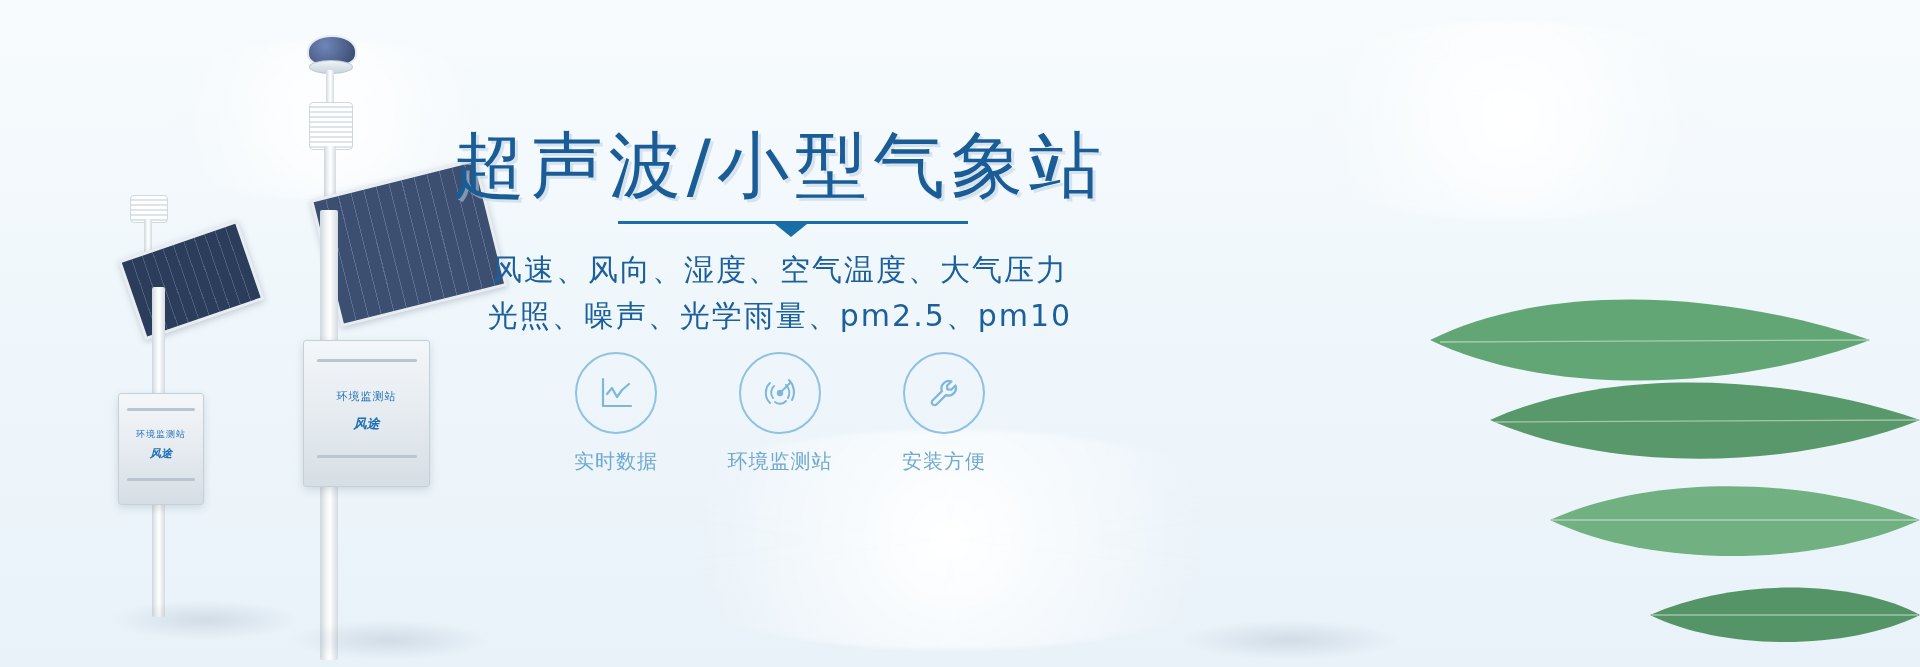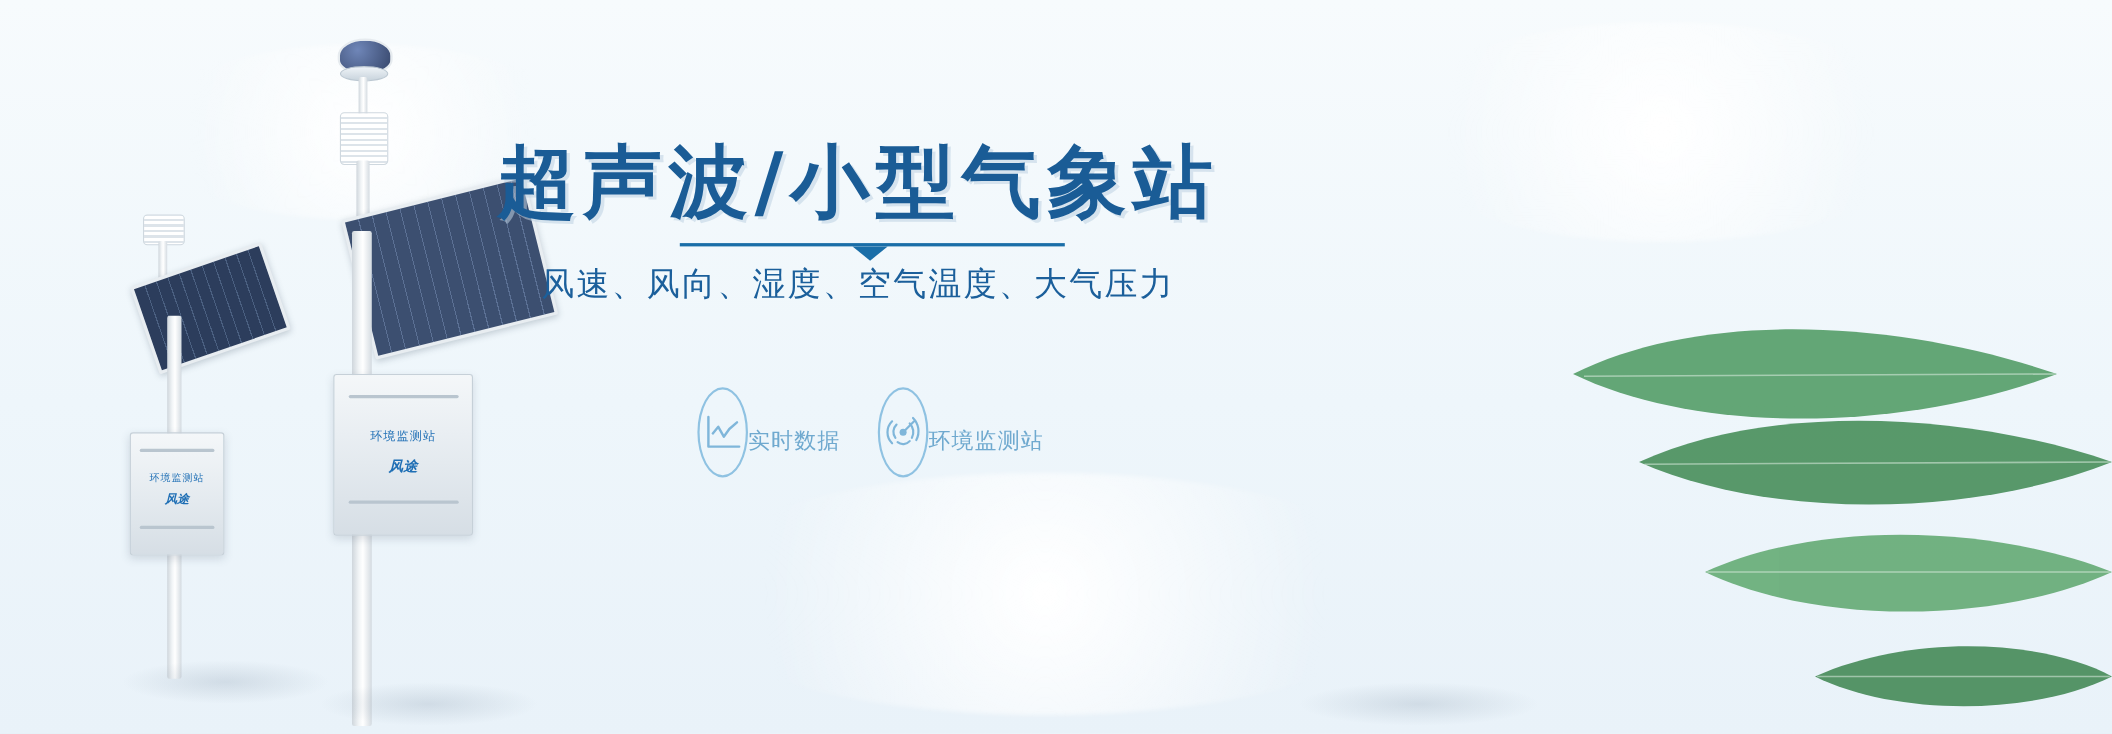--- a/index.html
+++ b/index.html
@@ -30,21 +30,21 @@
   .leaf{position:absolute;pointer-events:none;}
 
   
   .content{
     position:absolute;left:0;top:0;width:1920px;height:667px;
   }
   .title{
     position:absolute;left:430px;top:118px;width:700px;
     text-align:center;
     font-family:"DejaVu Sans","Liberation Sans",sans-serif;
-    font-size:72px;font-weight:700;letter-spacing:6px;
+    font-size:72px;font-weight:400;letter-spacing:6px;
     color:#1a5c96;
     text-shadow:3px 3px 0 rgba(190,210,225,.55);
     white-space:nowrap;
   }
   .divider{
     position:absolute;left:618px;top:221px;width:350px;height:3px;
     background:#1a6ea8;
   }
   .divider-tri{
     position:absolute;left:775px;top:224px;
@@ -52,30 +52,30 @@
     border-left:16px solid transparent;
     border-right:16px solid transparent;
     border-top:13px solid #1a6ea8;
   }
   .sub{
     position:absolute;left:430px;width:700px;text-align:center;
     font-family:"DejaVu Sans","Liberation Sans",sans-serif;
     font-size:30px;font-weight:400;letter-spacing:2px;
     color:#1b5f9b;white-space:nowrap;
   }
-  .sub1{top:238px;}
+  .sub1{top:250px;}
   .sub2{top:296px;}
 
   .features{
     position:absolute;left:430px;top:352px;width:700px;
     display:flex;justify-content:center;align-items:flex-start;
     gap:36px;
   }
   .feature{
-    width:128px;display:flex;flex-direction:row;align-items:center;
+    width:128px;display:flex;flex-direction:column;align-items:center;
   }
   .feature-circle{
     width:78px;height:78px;border-radius:50%;
     border:2px solid #8fc2e2;
     display:flex;align-items:center;justify-content:center;
     background:transparent;
   }
   .feature-circle svg{display:block;}
   .feature-label{
     margin-top:14px;
@@ -227,20 +227,21 @@
   </svg>
 
   <div class="content">
 
     <div class="title">超声波/小型气象站</div>
 
     <div class="divider"></div>
     <div class="divider-tri"></div>
 
     <div class="sub sub1">风速、风向、湿度、空气温度、大气压力</div>
+    <div class="sub sub2">光照、噪声、光学雨量、pm2.5、pm10</div>
 
     <div class="features">
 
       <div class="feature">
         <div class="feature-circle">
           <svg width="42" height="42" viewBox="0 0 42 42" fill="none" stroke="#7fb6da" stroke-width="2.2" stroke-linecap="round" stroke-linejoin="round">
             <polyline points="8,7 8,34 36,34"></polyline>
             <polyline points="12,22 17,16 22,25 27,18 34,12"></polyline>
           </svg>
         </div>
@@ -256,20 +257,28 @@
             <path d="M30,8 A17,17 0 0 1 33,28"></path>
             <path d="M15,14 A9,9 0 0 0 14,26"></path>
             <path d="M11,11 A14,14 0 0 0 11,31"></path>
             <path d="M16,30 A8,8 0 0 0 27,29"></path>
           </svg>
         </div>
         <div class="feature-label">环境监测站</div>
       </div>
 
 
+      <div class="feature">
+        <div class="feature-circle">
+          <svg width="42" height="42" viewBox="0 0 42 42" fill="none" stroke="#7fb6da" stroke-width="2.2" stroke-linecap="round" stroke-linejoin="round">
+            <path d="M28.5,9.5 a7.5,7.5 0 0 0 -9.6,9.6 L9.5,28.5 a2.6,2.6 0 0 0 0,3.7 l0.3,0.3 a2.6,2.6 0 0 0 3.7,0 l9.4,-9.4 a7.5,7.5 0 0 0 9.6,-9.6 l-4.2,4.2 l-4,-0.2 l-0.2,-4 Z"></path>
+          </svg>
+        </div>
+        <div class="feature-label">安装方便</div>
+      </div>
 
     </div>
   </div>
 
   <div class="ground-shadow" style="left:110px;top:600px;width:190px;height:40px;"></div>
   <div class="ground-shadow" style="left:290px;top:620px;width:200px;height:40px;"></div>
   <div class="ground-shadow" style="left:1180px;top:620px;width:220px;height:40px;"></div>
 
 </div>
 

